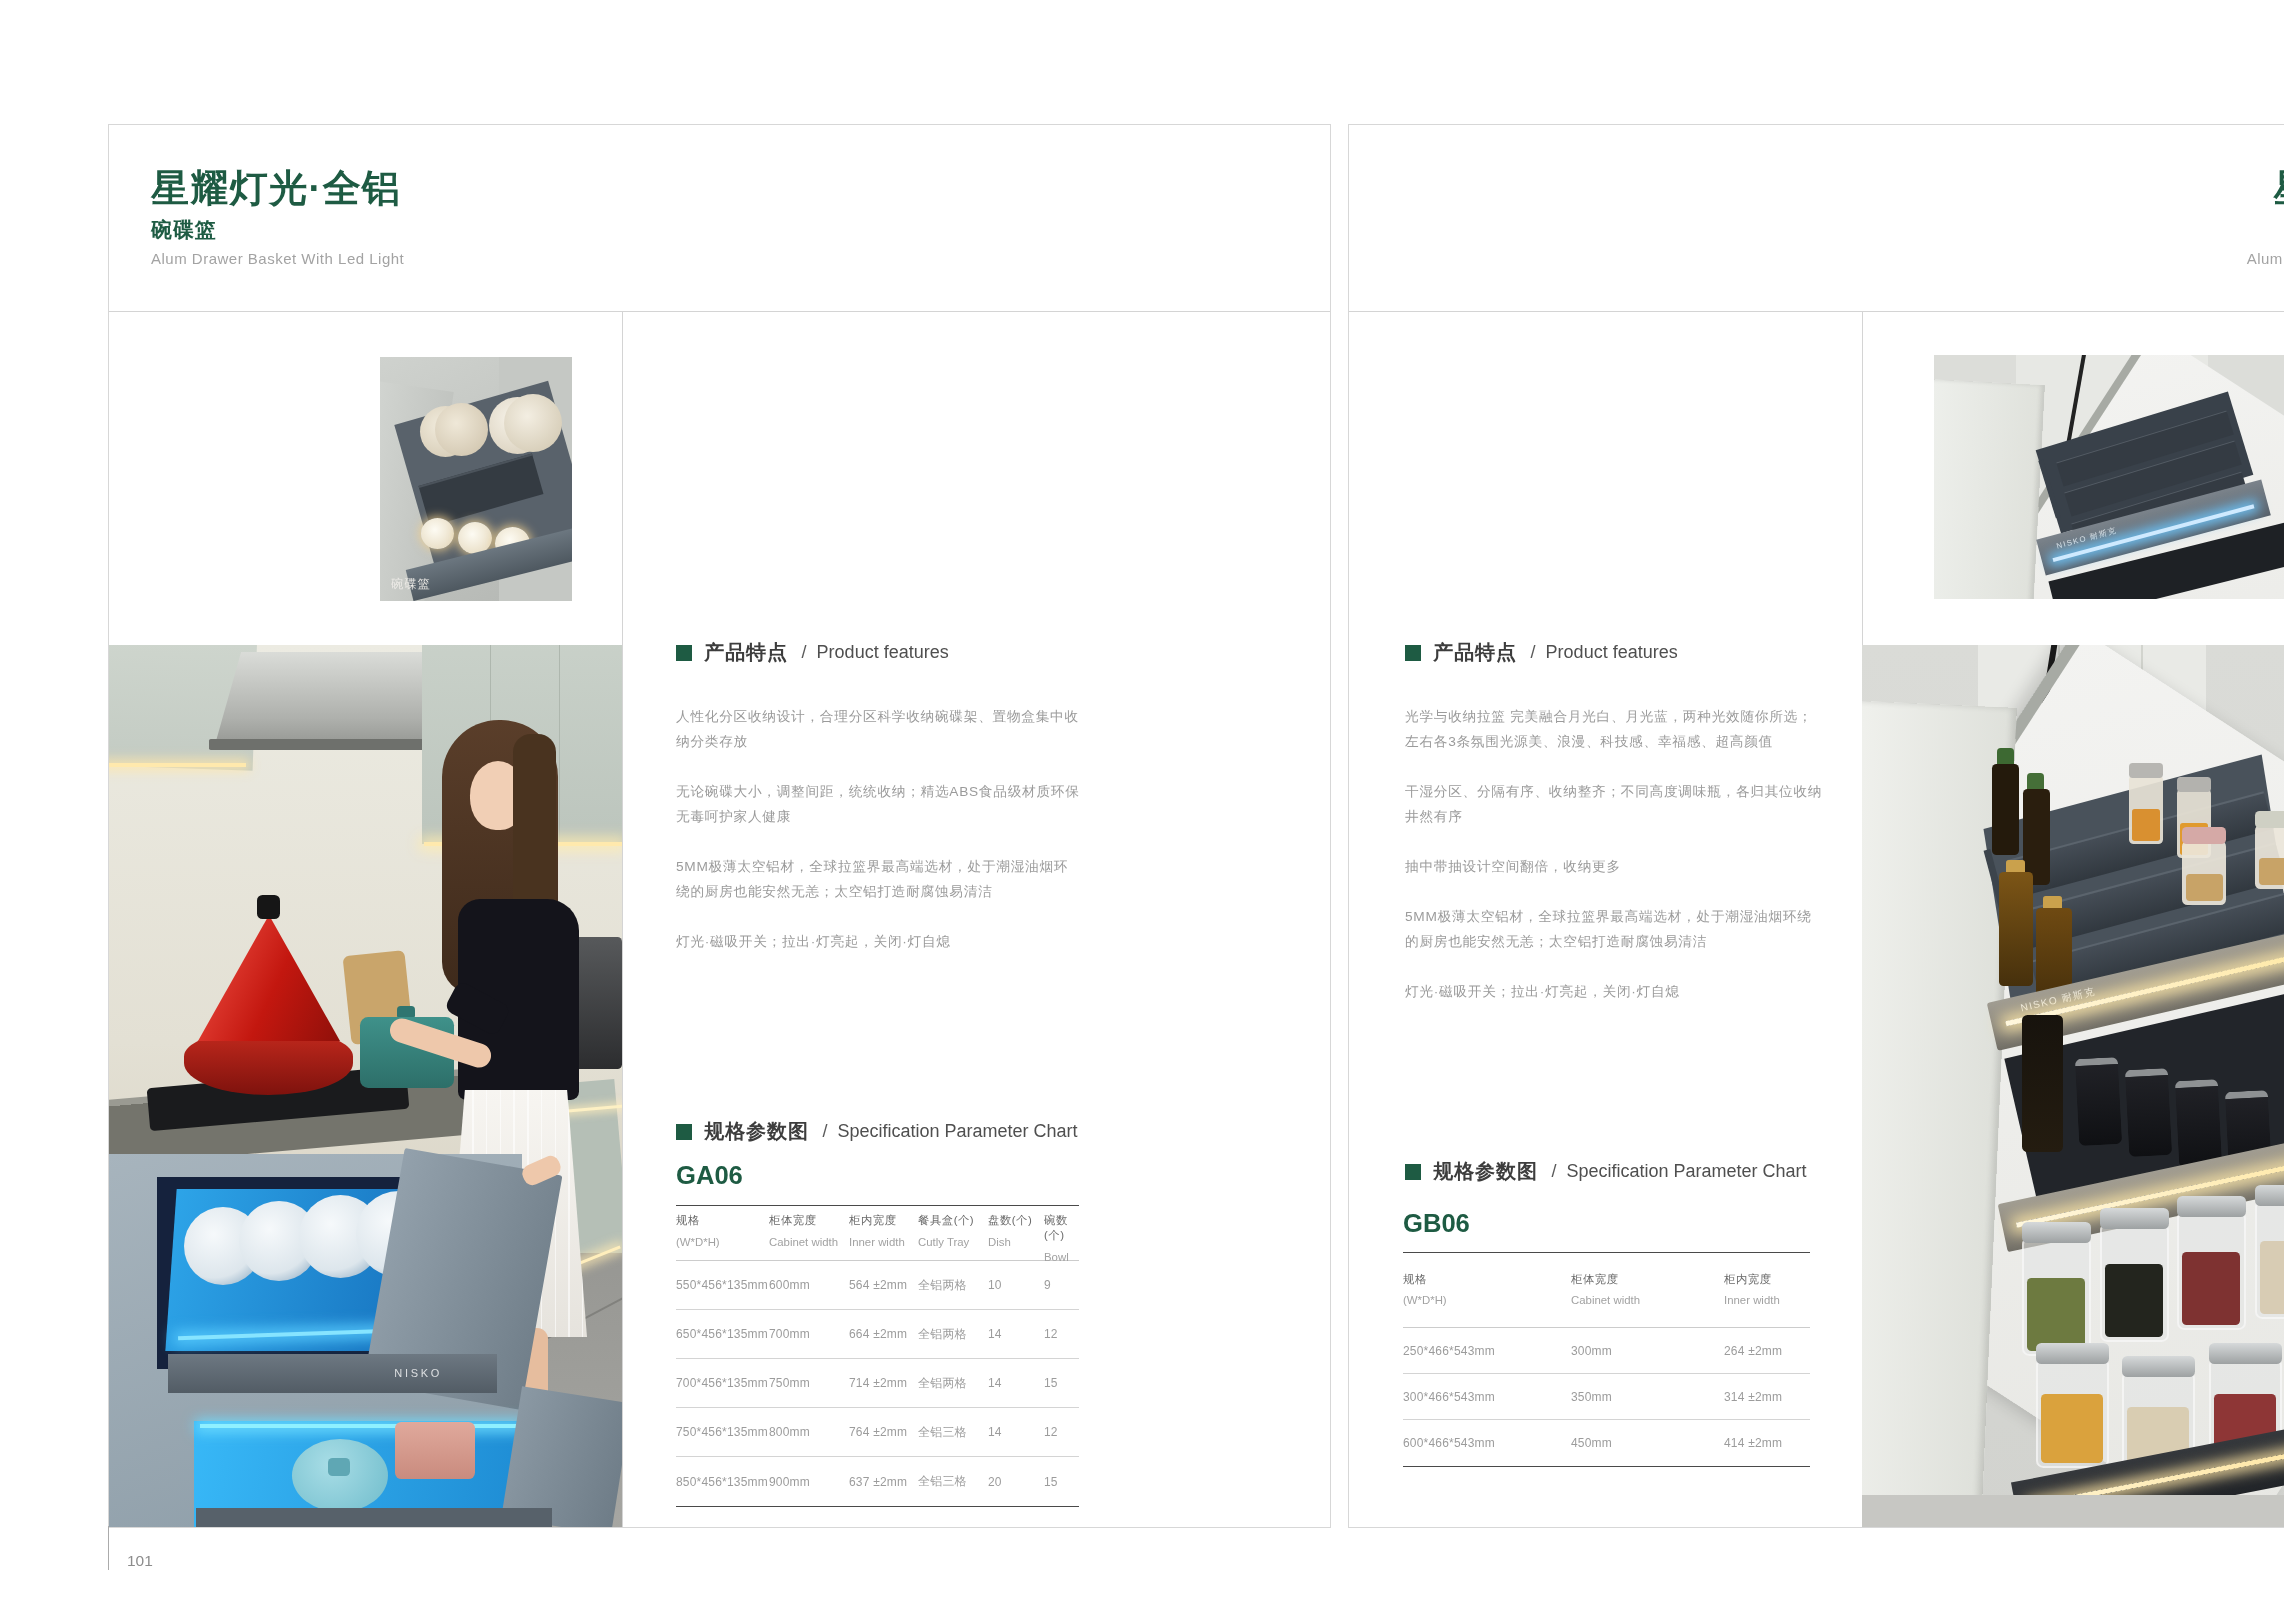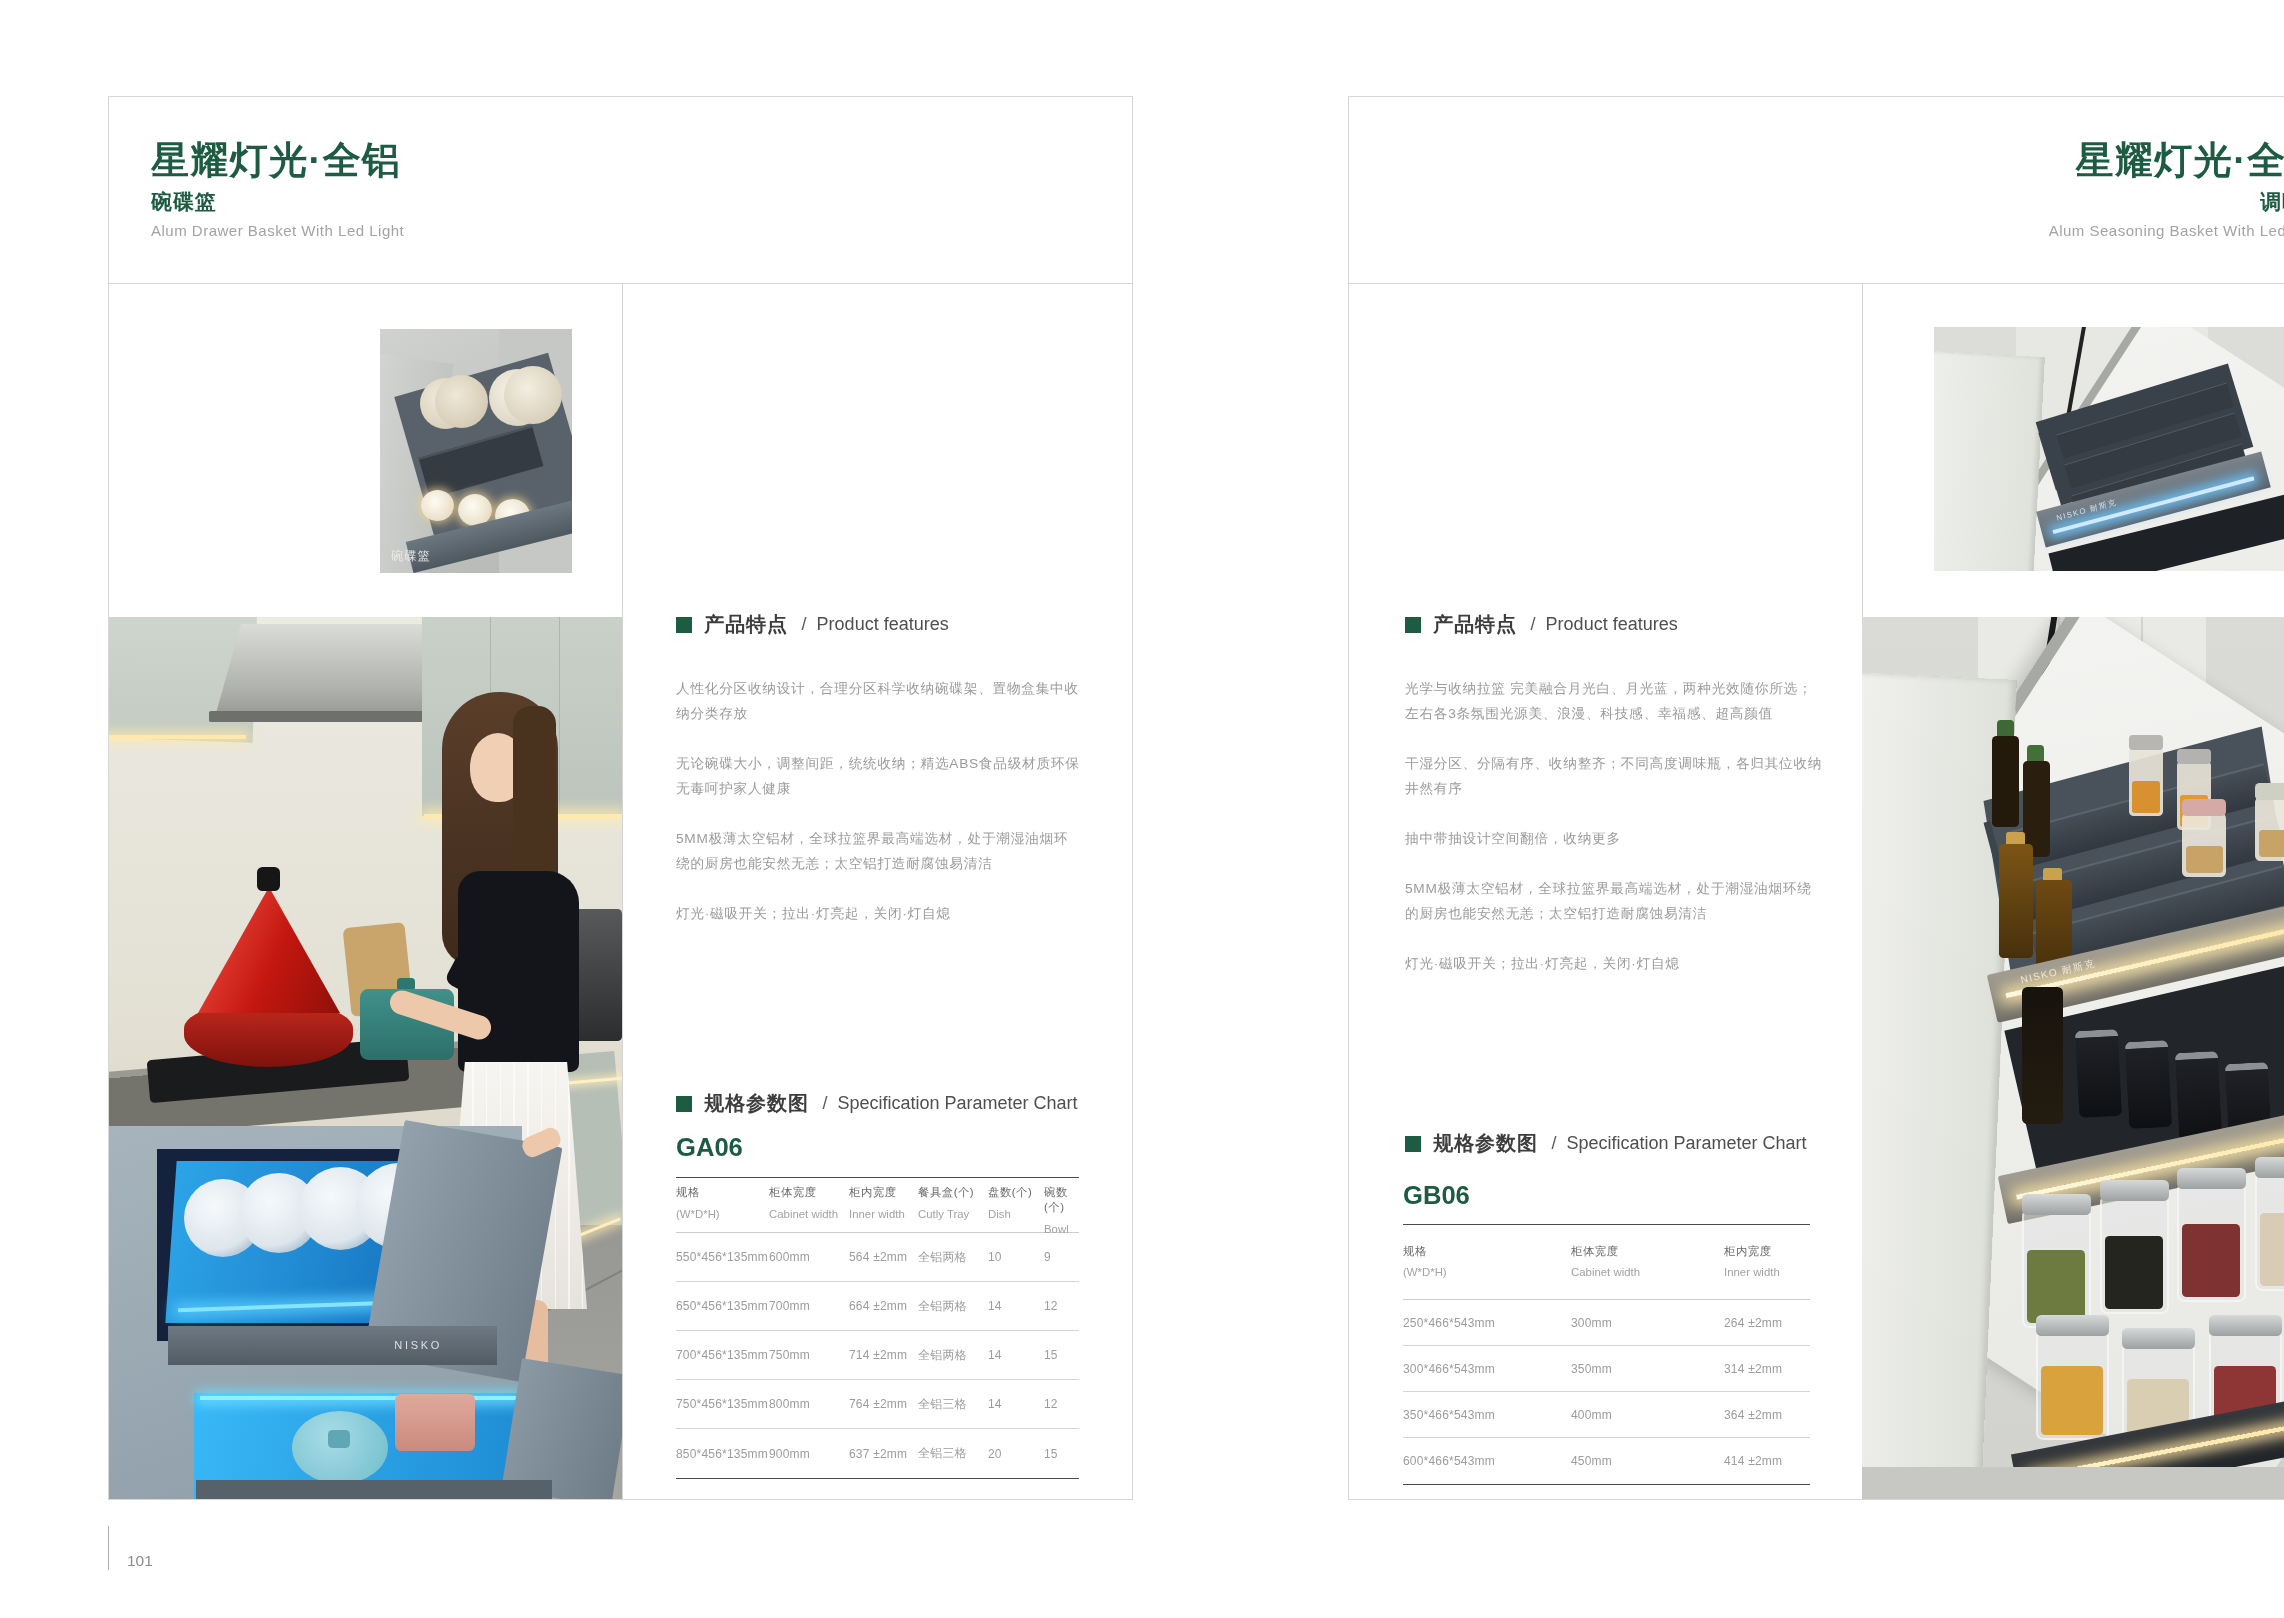--- a/index.html
+++ b/index.html
@@ -1,21 +1,21 @@
 <!DOCTYPE html>
 <html style="--accent: #1e5b43; --led-blue: #86e4ff; --led-warm: #ffe9ad;font-size:7.3px"><head>
 <meta charset="utf-8">
 <style>
   :root{ --accent:#1e5b43; --led-warm:#ffe9ad; --led-blue:#86e4ff; }
   *{margin:0;padding:0;box-sizing:border-box;}
   html,body{background:#ffffff;}
   body{width:2482px;height:1618px;position:relative;overflow:hidden;
        font-family:"Liberation Sans","DejaVu Sans",sans-serif;}
   .canvas{position:absolute;inset:0;}
-  .page{position:absolute;top:96px;width:1025px;height:1404px;background:#fff;
+  .page{position:absolute;top:124px;width:1223px;height:1404px;background:#fff;
         border:0.9px solid #d7d7d7;padding-left:32px;}
   .s{position:absolute;}
   
   .pg-title{position:absolute;top:44px;font-size:38px;font-weight:700;color:var(--accent);
             letter-spacing:1.4px;line-height:1;}
   .pg-sub{position:absolute;top:94px;font-size:21px;font-weight:700;color:var(--accent);
           letter-spacing:0.9px;line-height:1;}
   .pg-sub-en{position:absolute;top:126px;font-size:15px;color:#a3a3a3;letter-spacing:0.5px;line-height:1;}
   .hdr-left{left:42px;} .hdr-right{right:46px;text-align:right;}
   .h-div{position:absolute;left:0;right:0;top:186px;height:0.9px;background:#d4d4d4;}
@@ -383,25 +383,20 @@
           <div class="td">250*466*543mm</div>
           <div class="td">300mm</div>
           <div class="td">264 ±2mm</div>
         </div>
         <div class="trow">
           <div class="td">300*466*543mm</div>
           <div class="td">350mm</div>
           <div class="td">314 ±2mm</div>
         </div>
         <div class="trow">
-          <div class="td">350*466*543mm</div>
-          <div class="td">400mm</div>
-          <div class="td">364 ±2mm</div>
-        </div>
-        <div class="trow">
           <div class="td">600*466*543mm</div>
           <div class="td">450mm</div>
           <div class="td">414 ±2mm</div>
         </div>
       </div>
   </section>
 
   <div class="pageno pl">
     <span>101</span>
   </div>

